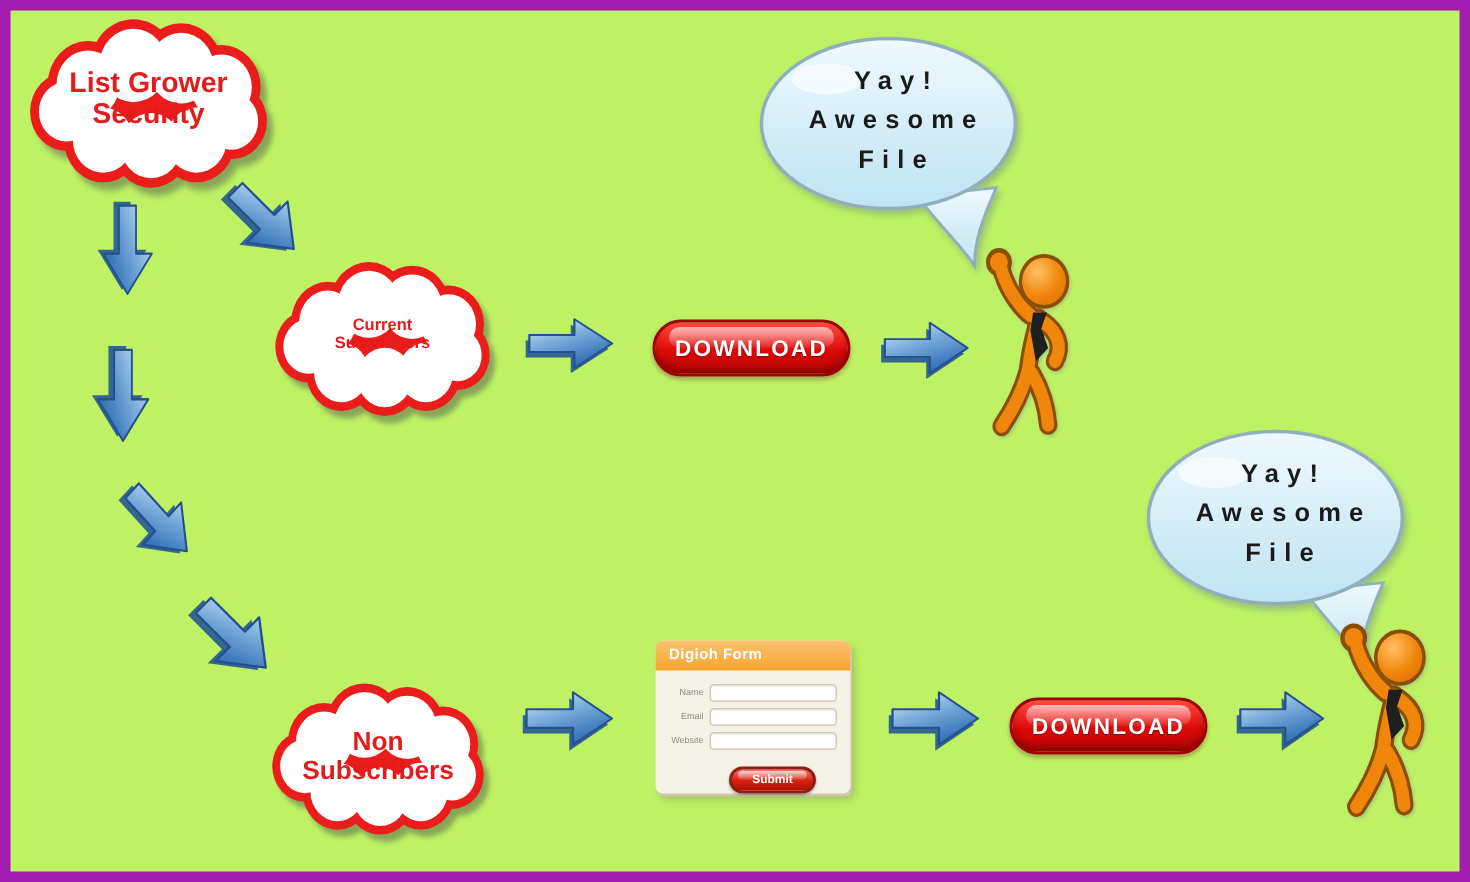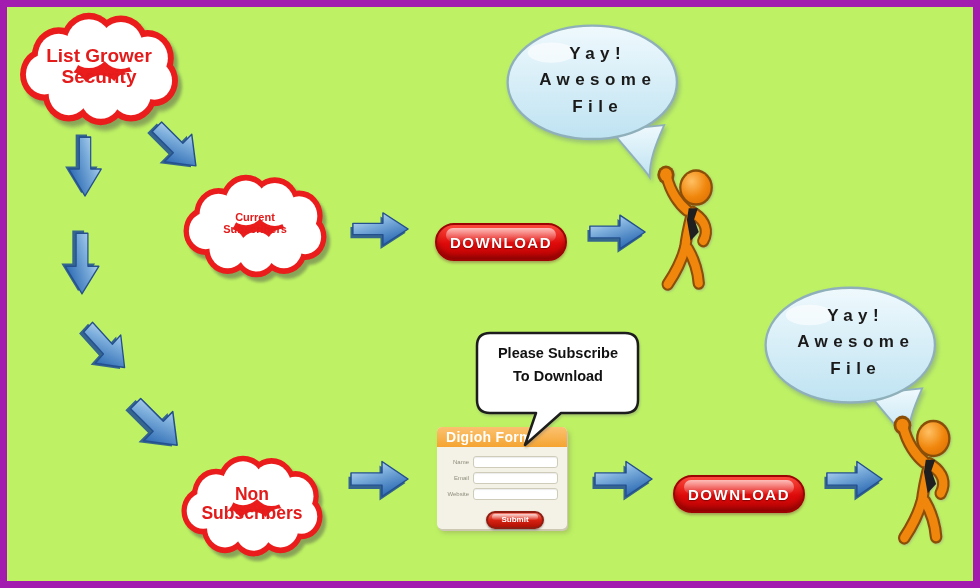--- a/index.html
+++ b/index.html
@@ -15,21 +15,21 @@
     color:var(--cloud-text,#e31b1b);text-align:center;line-height:1.08;padding-bottom:4px;
   }
   .arrow{position:absolute;}
   .arrow svg{width:100%;height:100%;overflow:visible;}
   .dl-btn{
     position:absolute;display:flex;align-items:center;justify-content:center;
     border-radius:20px;border:2px solid #9d0303;box-sizing:border-box;
     background:linear-gradient(180deg,#ff4b3e 0%,var(--button-red,#dd0a0a) 55%,#b80303 100%);
     box-shadow:0 2px 3px rgba(120,60,60,.45), inset 0 -3px 5px rgba(0,0,0,.25);
     color:#fff;font-weight:bold;font-size:15px;letter-spacing:1.5px;
-    text-shadow:0 1px 1px rgba(0,0,0,.4);cursor:pointer;margin-top:10px;
+    text-shadow:0 1px 1px rgba(0,0,0,.4);cursor:pointer;
   }
   .dl-btn::before{
     content:"";position:absolute;left:9px;right:9px;top:3px;height:42%;border-radius:12px;
     background:linear-gradient(rgba(255,255,255,.65),rgba(255,255,255,.05));pointer-events:none;
   }
   .dl-btn span{position:relative;}
   .bubble{position:absolute;}
   .bubble svg{width:100%;height:100%;overflow:visible;filter:drop-shadow(2px 3px 2px rgba(110,130,140,.45));}
   .bubble-text{
     position:absolute;left:0;right:0;top:0;display:flex;flex-direction:column;align-items:center;
@@ -43,21 +43,21 @@
   }
   .figure{position:absolute;}
   .figure svg{width:100%;height:100%;overflow:visible;filter:drop-shadow(1px 1px 1px rgba(150,150,150,.5));}
   .form-widget{
     position:absolute;background:#f4f2e6;border-radius:5px;box-sizing:border-box;
     box-shadow:1px 2px 0 #ccc8b2, 3px 4px 5px rgba(120,115,90,.35);
   }
   .form-header{
     height:20px;border-radius:5px 5px 0 0;
     background:linear-gradient(180deg,#fbc271,var(--form-header-orange,#f5a430));
-    color:#fff;font-size:14px;font-weight:bold;line-height:20px;padding-left:9px;letter-spacing:.3px;
+    color:#fff;font-size:10px;font-weight:bold;line-height:20px;padding-left:9px;letter-spacing:.3px;
   }
   .form-body{padding:9px 9px 0 6px;}
   .form-row{display:flex;align-items:center;margin-bottom:4px;}
   .form-label{width:26px;font-size:6px;color:#8d8d7c;text-align:right;padding-right:4px;white-space:nowrap;overflow:hidden;}
   .form-input{flex:1;height:10px;background:#fff;border:1px solid #cfccba;border-radius:3px;box-shadow:inset 0 1px 1px rgba(0,0,0,.08);}
   .submit-btn{
     position:relative;width:58px;height:18px;margin:11px 14px 0 auto;border-radius:10px;
     border:2px solid #8e1d12;box-sizing:border-box;
     background:linear-gradient(180deg,#f0796a,#d92313 50%,#b01104);
     color:#fff;font-size:8px;font-weight:bold;text-align:center;line-height:14px;
@@ -274,29 +274,20 @@
       <div class="form-row">
         <span class="form-label">Website</span>
         <span class="form-input"></span>
       </div>
       <div class="submit-btn">
         <span>Submit</span>
       </div>
     </div>
   </div>
 
-  <div class="callout" style="left:468px;top:324px;width:166px;height:118px">
-    <svg viewBox="0 0 166 118" preserveAspectRatio="none">
-      <path d="M15,2 H150 Q163,2 163,15 V69 Q163,82 150,82 H86 L50,114 L61,82 H15 Q2,82 2,69 V15 Q2,2 15,2 Z" fill="#ffffff" stroke="#1d1d1d" stroke-width="2.5" stroke-linejoin="round"></path>
-    </svg>
-    <div class="callout-text">
-      <div>Please Subscribe</div>
-      <div>To Download</div>
-    </div>
-  </div>
 
   <div class="arrow" style="left:584px;top:444px;width:64px;height:56px">
     <svg viewBox="-32 -32 64 64" preserveAspectRatio="none">
         <use href="#arrowShape"></use>
       </svg>
   </div>
 
   <div class="dl-btn" style="left:666px;top:458px;width:132px;height:38px">
     <span>DOWNLOAD</span>
   </div>

